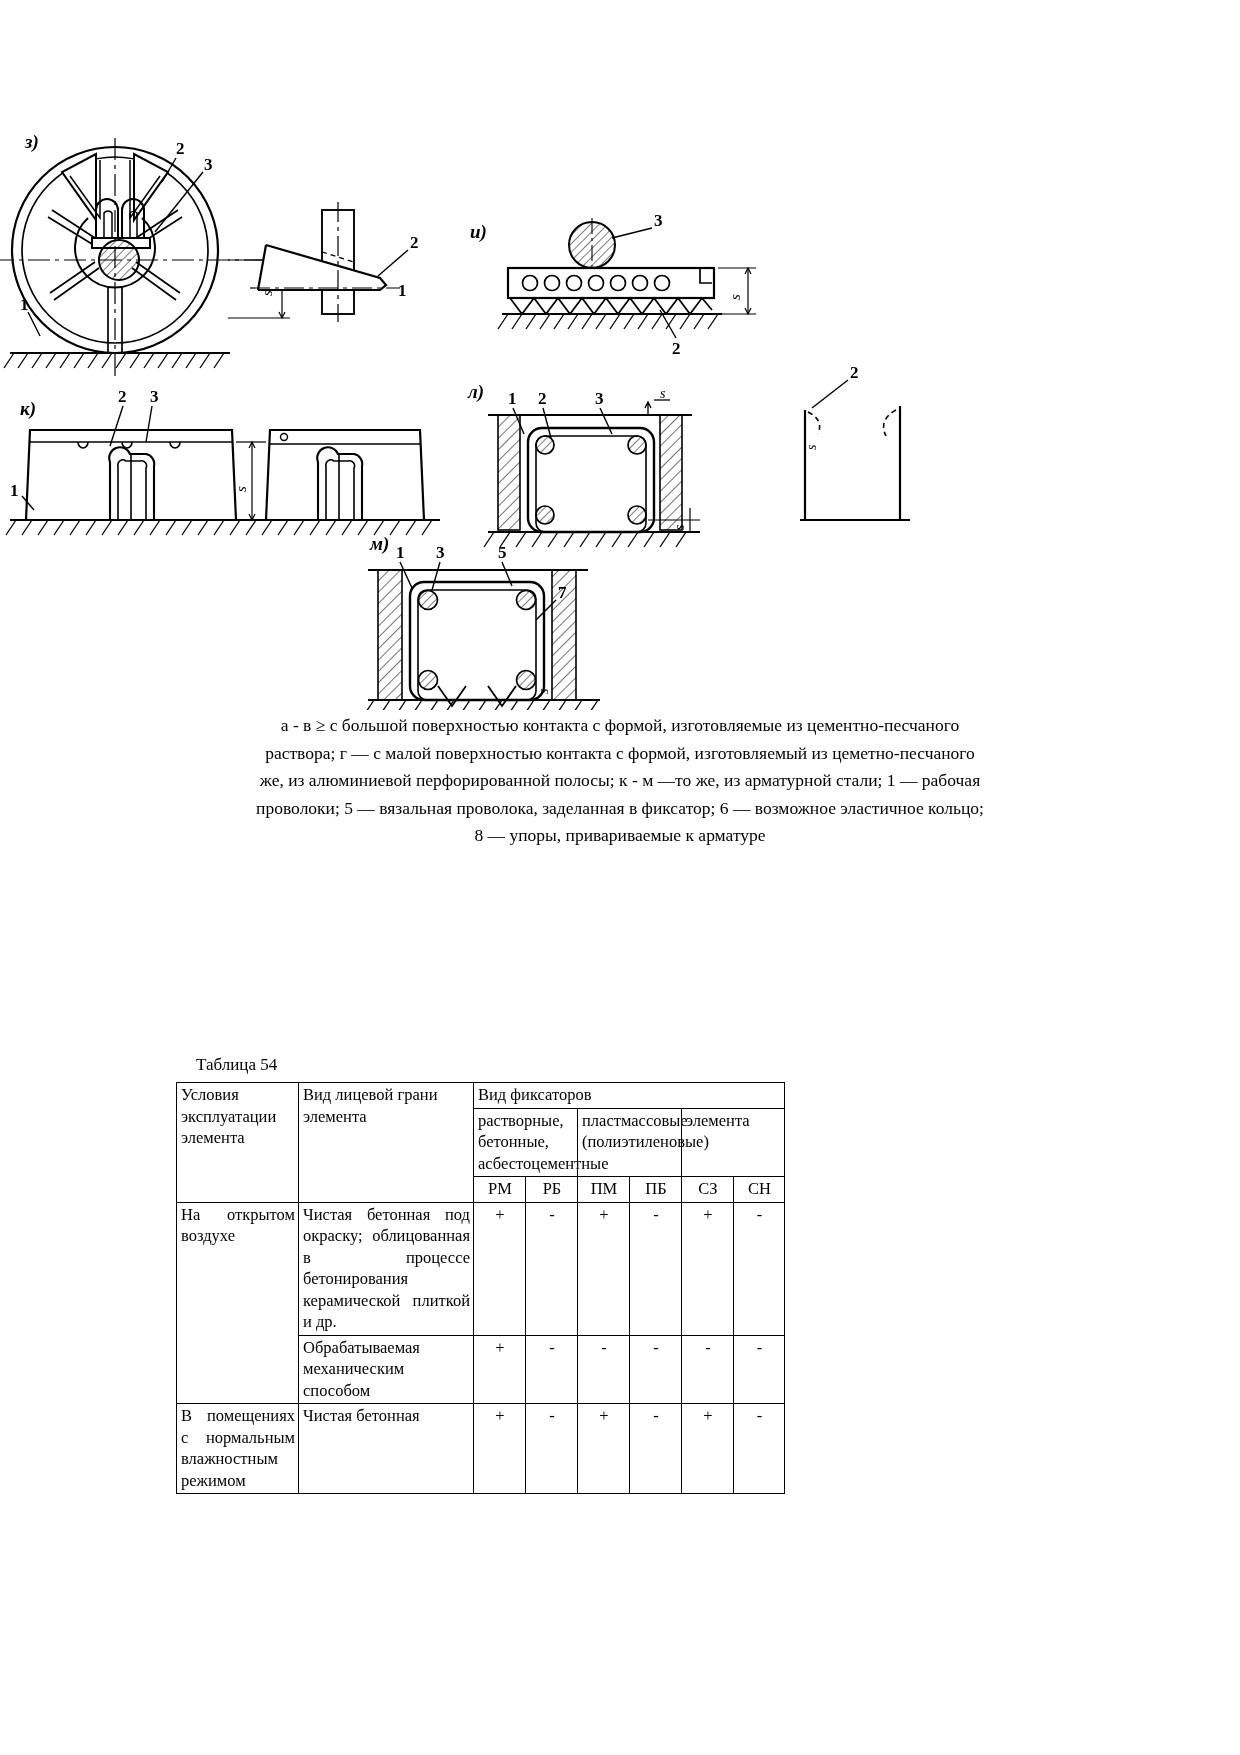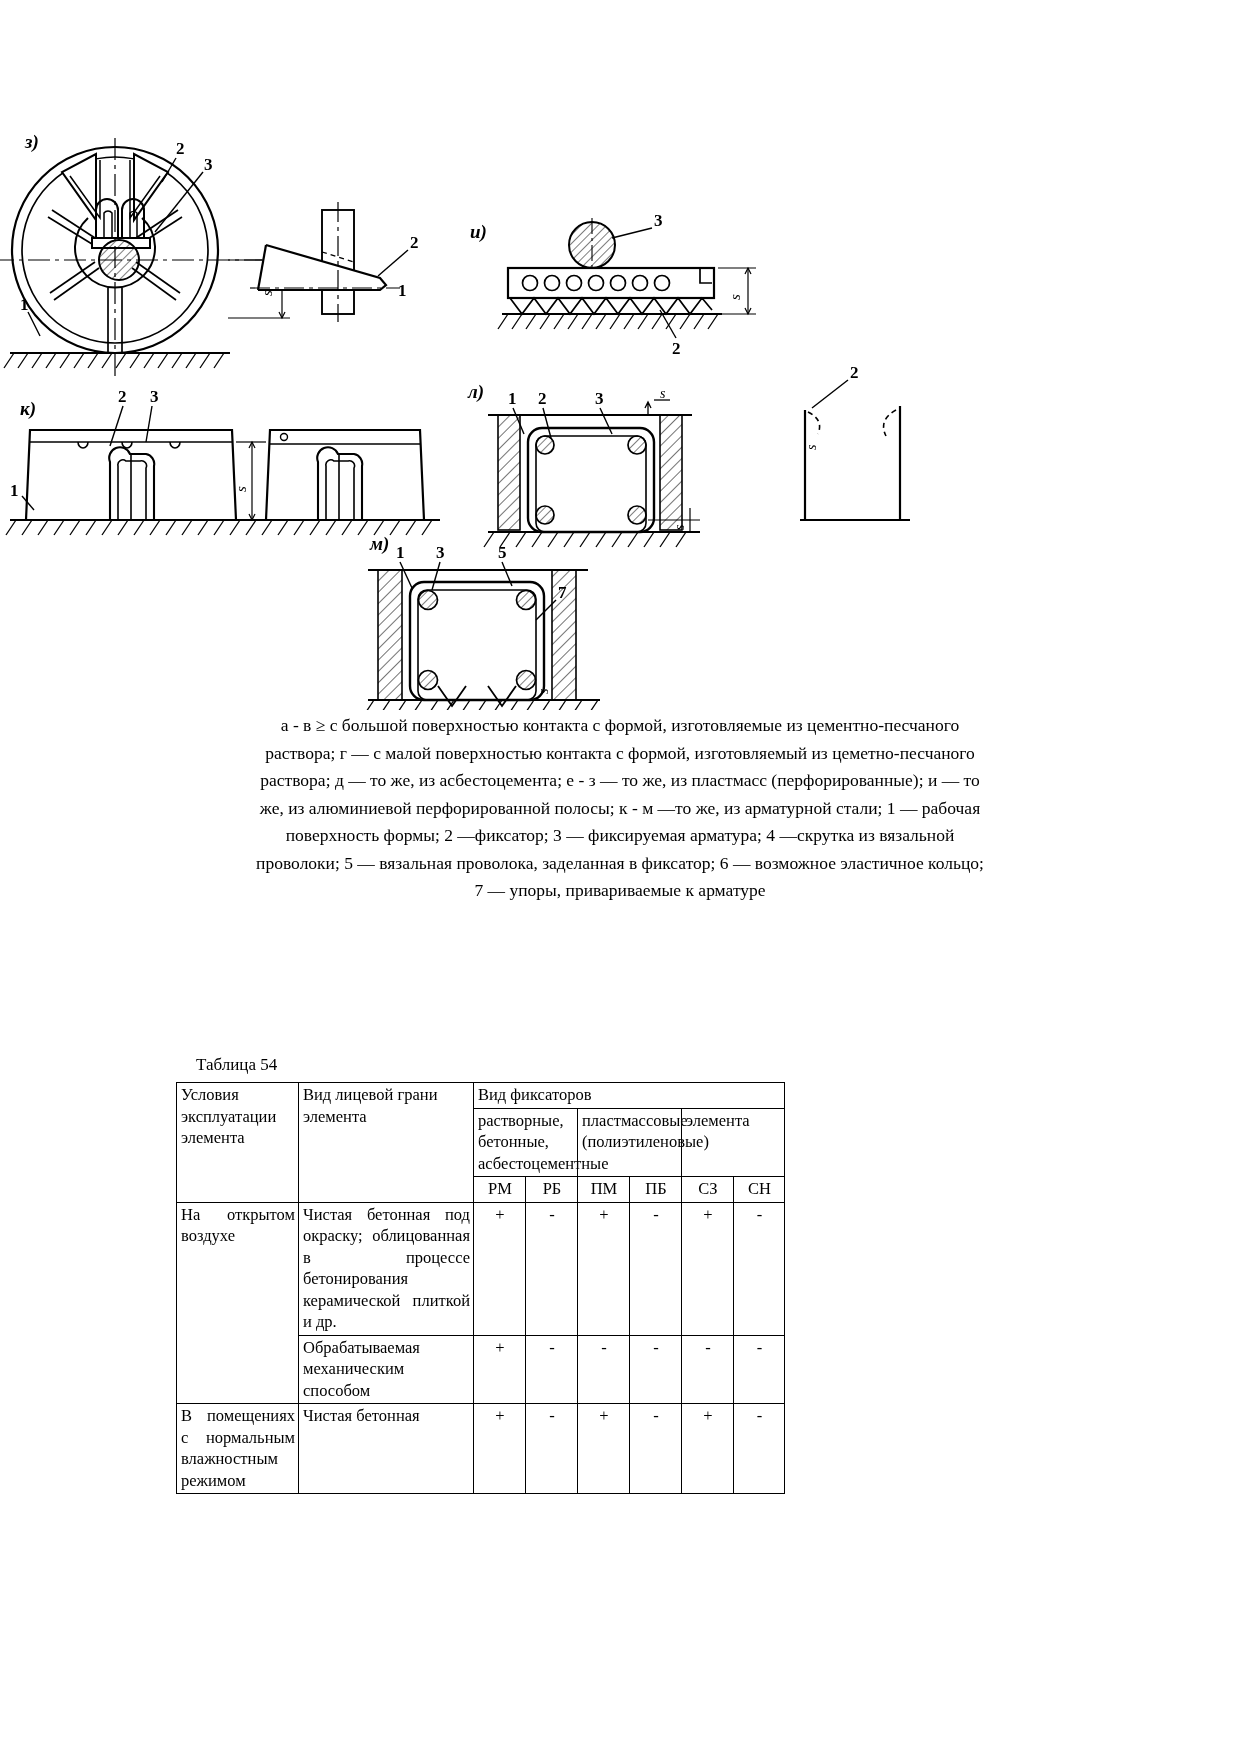--- a/index.html
+++ b/index.html
@@ -455,25 +455,23 @@
         </g>
 
       </g>
     </svg>
   </div>
 
   <div class="caption-block">
     <div class="caption-body">
       <div>а - в ≥ с большой поверхностью контакта с формой, изготовляемые из цементно-песчаного</div>
       <div>раствора; г — с малой поверхностью контакта с формой, изготовляемый из цеметно-песчаного</div>
-      <div>раствора; д — то же, из асбестоцемента; е - з — то же, из пластмасс (перфорированные); и — то</div>
       <div>же, из алюминиевой перфорированной полосы; к - м —то же, из арматурной стали; 1 — рабочая</div>
-      <div>поверхность формы; 2 —фиксатор; 3 — фиксируемая арматура; 4 —скрутка из вязальной</div>
       <div>проволоки; 5 — вязальная проволока, заделанная в фиксатор; 6 — возможное эластичное кольцо;</div>
-      <div>7 — упоры, привариваемые к арматуре</div>
+      <div>8 — упоры, привариваемые к арматуре</div>
     </div>
   </div>
 
   <div class="table-label">Таблица 54</div>
 
   <table class="t54">
     <colgroup>
       <col class="c1">
         <col class="c2">
         <col class="c3">

